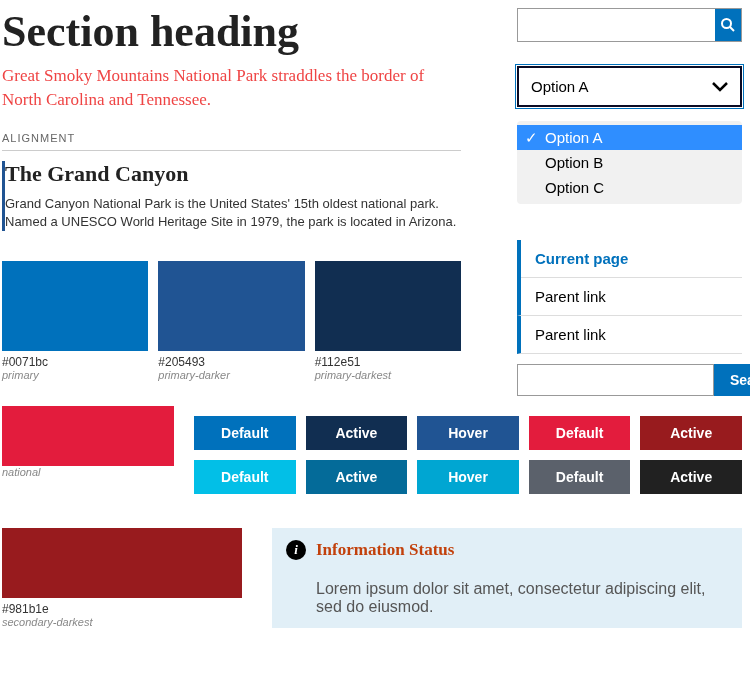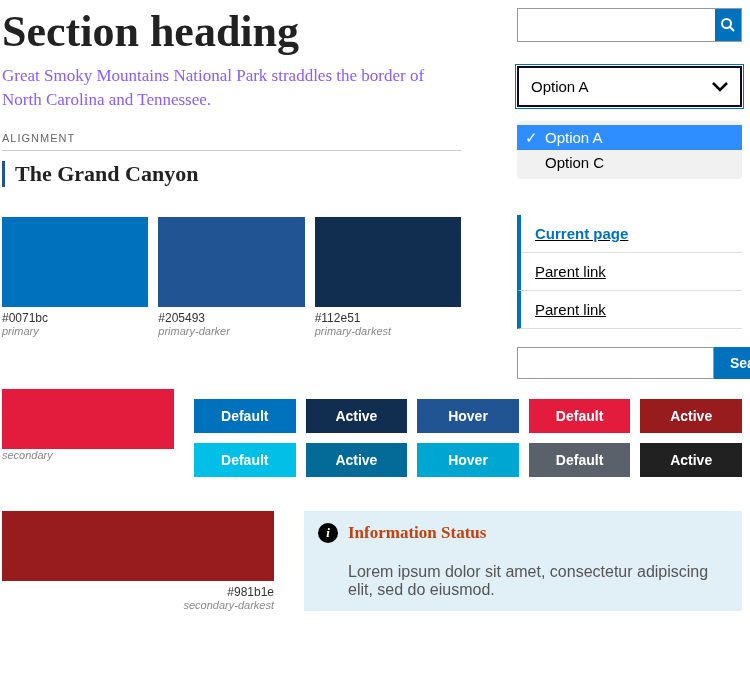--- a/index.html
+++ b/index.html
@@ -1,71 +1,72 @@
 <!DOCTYPE html>
 <html><head>
   <meta charset="utf-8">
   <style>
     * { margin: 0; padding: 0; box-sizing: border-box; }
     body { font-family: -apple-system, BlinkMacSystemFont, 'Segoe UI', sans-serif; width: 750px; height: 700px; padding: 8px 8px 8px 2px; }
     .container { display: flex; gap: 56px; }
     .left { flex: 1; }
     .right { width: 225px; }
     .heading { font-family: Georgia, 'Times New Roman', serif; font-size: 44px; font-weight: 700; color: #222; line-height: 1.1; margin-bottom: 8px; }
-    .subheading { font-family: Georgia, serif; font-size: 17px; color: #8b5cf6; line-height: 1.4; margin-bottom: 20px; }
+    .subheading { font-family: Georgia, serif; font-size: 17px; color: #ef4444; line-height: 1.4; margin-bottom: 20px; }
     .alignment-label { font-size: 11px; letter-spacing: 1px; color: #666; margin-bottom: 6px; border-bottom: 1px solid #ccc; padding-bottom: 6px; }
-    .card { border-left: 3px solid #205493; padding-left: 10px; margin-top: 10px; margin-bottom: 30px; }
+    .card { border-left: 3px solid #205493; margin-top: 10px; margin-bottom: 30px; }
     .card-title { font-family: Georgia, serif; font-size: 22px; font-weight: 700; color: #222; margin-bottom: 8px; }
     .card-body { font-size: 13px; color: #333; line-height: 1.4; }
     .swatch-row { display: flex; gap: 10px; margin-bottom: 10px; }
     .swatch { flex: 1; }
     .swatch-box { height: 90px; }
     .swatch-box-sm { height: 60px; }
     .swatch-hex { font-size: 12px; color: #333; margin-top: 4px; }
     .swatch-name { font-size: 11px; color: #888; font-style: italic; }
     .button-grid { display: flex; gap: 10px; margin-bottom: 10px; margin-top: 10px; }
     .btn { flex: 1; height: 34px; display: flex; align-items: center; justify-content: center; font-size: 14px; font-weight: 700; color: white; cursor: pointer; }
     .sec-row { display: flex; gap: 30px; margin-top: 24px; }
-    .lower-left { width: 272px; display: flex; text-align: right; }
+    .lower-left { width: 240px; display: flex; }
     .sec-swatch { flex: 1; }
     .sec-swatch-box { height: 70px; }
     .info-box { flex: 1; background: #e1eff7; display: flex; padding: 12px 14px; align-items: flex-start; gap: 10px; }
     .info-icon { width: 20px; height: 20px; background: #000; border-radius: 50%; color: white; display: flex; align-items: center; justify-content: center; font-family: Georgia, serif; font-size: 13px; font-style: italic; font-weight: bold; flex-shrink: 0; }
     .info-title { font-family: Georgia, serif; font-weight: 700; font-size: 17px; color: #c2410c; }
     .info-body { font-size: 16px; color: #555; margin-top: 20px; }
     .search-box { display: flex; border: 1px solid #999; margin-bottom: 24px; }
     .search-input { flex: 1; border: none; padding: 8px; font-size: 14px; outline: none; }
     .search-btn { width: 40px; background: #0071bc; color: white; display: flex; align-items: center; justify-content: center; cursor: pointer; }
     .dropdown { border: 2px solid #0a0a23; padding: 10px 12px; display: flex; justify-content: space-between; align-items: center; font-size: 15px; cursor: pointer; outline: 1px solid #0071bc; outline-offset: 1px; margin-bottom: 14px; }
     .dropdown-menu { background: #f1f1f1; border-radius: 4px; padding: 4px 0; margin-bottom: 36px; }
     .dropdown-item { padding: 4px 14px 4px 28px; font-size: 15px; position: relative; cursor: pointer; }
     .dropdown-item.selected { background: #2f8eff; color: white; }
     .dropdown-item.selected::before { content: '✓'; position: absolute; left: 8px; }
     .sidenav { border-left: 4px solid #0071bc; }
     .sidenav-item { padding: 10px 14px; border-bottom: 1px solid #ddd; font-size: 15px; cursor: pointer; }
     .sidenav-item.current { font-weight: 700; color: #0071bc; }
-    .sidenav { margin-bottom: 18px; text-decoration: underline; }
+    .sidenav { margin-bottom: 10px; }
     .sidenav-wrap .sidenav-item:not(.current) { border-left: 4px solid transparent; margin-left: -4px; }
     .search-box2 { display: flex; }
     .search-input2 { flex: 1; border: 1px solid #999; padding: 7px; font-size: 14px; outline: none; }
     .search-btn2 { background: #0071bc; color: white; font-weight: 700; padding: 7px 16px; font-size: 14px; cursor: pointer; border: none; }
     .full-width-section { margin-top: 10px; }
     .secondary-swatch-wrap { display: flex; align-items: flex-start; gap: 20px; }
     .sec-left { width: 172px; }
   </style>
 </head>
 <body>
 
 <div class="container">
   <div class="left">
     <h1 class="heading">Section heading</h1>
     <p class="subheading">Great Smoky Mountains National Park straddles the border of North Carolina and Tennessee.</p>
     <div class="alignment-label">ALIGNMENT</div>
     <div class="card">
       <h2 class="card-title">The Grand Canyon</h2>
+      <p class="card-body">Grand Canyon National Park is the United States' 15th oldest national park. Named a UNESCO World Heritage Site in 1979, the park is located in Arizona.</p>
     </div>
     <div class="swatch-row">
       <div class="swatch">
         <div class="swatch-box" style="background:#0071bc"></div>
         <div class="swatch-hex">#0071bc</div>
         <div class="swatch-name">primary</div>
       </div>
       <div class="swatch">
         <div class="swatch-box" style="background:#205493"></div>
         <div class="swatch-hex">#205493</div>
@@ -94,41 +95,42 @@
       <span>Option A</span>
       <span>
         <svg width="16" height="10" viewBox="0 0 16 10">
             <path d="M1 1 L8 8 L15 1" stroke="#000" stroke-width="2.5" fill="none"></path>
           </svg>
       </span>
     </div>
 
     <div class="dropdown-menu">
       <div class="dropdown-item selected">Option A</div>
+      <div class="dropdown-item">Option B</div>
       <div class="dropdown-item">Option C</div>
     </div>
 
     <div class="sidenav sidenav-wrap">
       <div class="sidenav-item current">Current page</div>
       <div class="sidenav-item">Parent link</div>
       <div class="sidenav-item">Parent link</div>
     </div>
 
     <div class="search-box2">
       <input class="search-input2" type="text" style="">
       <button class="search-btn2">Search</button>
     </div>
   </div>
 </div>
 
 <div class="full-width-section">
   <div class="secondary-swatch-wrap">
     <div class="sec-left">
       <div class="swatch-box-sm" style="background:#e31c3d"></div>
-      <div class="swatch-name">secondary</div>
+      <div class="swatch-name">national</div>
     </div>
     <div style="flex:1">
       <div class="button-grid">
         <div class="btn" style="background:#0071bc">Default</div>
         <div class="btn" style="background:#112e51">Active</div>
         <div class="btn" style="background:#205493">Hover</div>
         <div class="btn" style="background:#e31c3d">Default</div>
         <div class="btn" style="background:#981b1e">Active</div>
       </div>
       <div class="button-grid">

